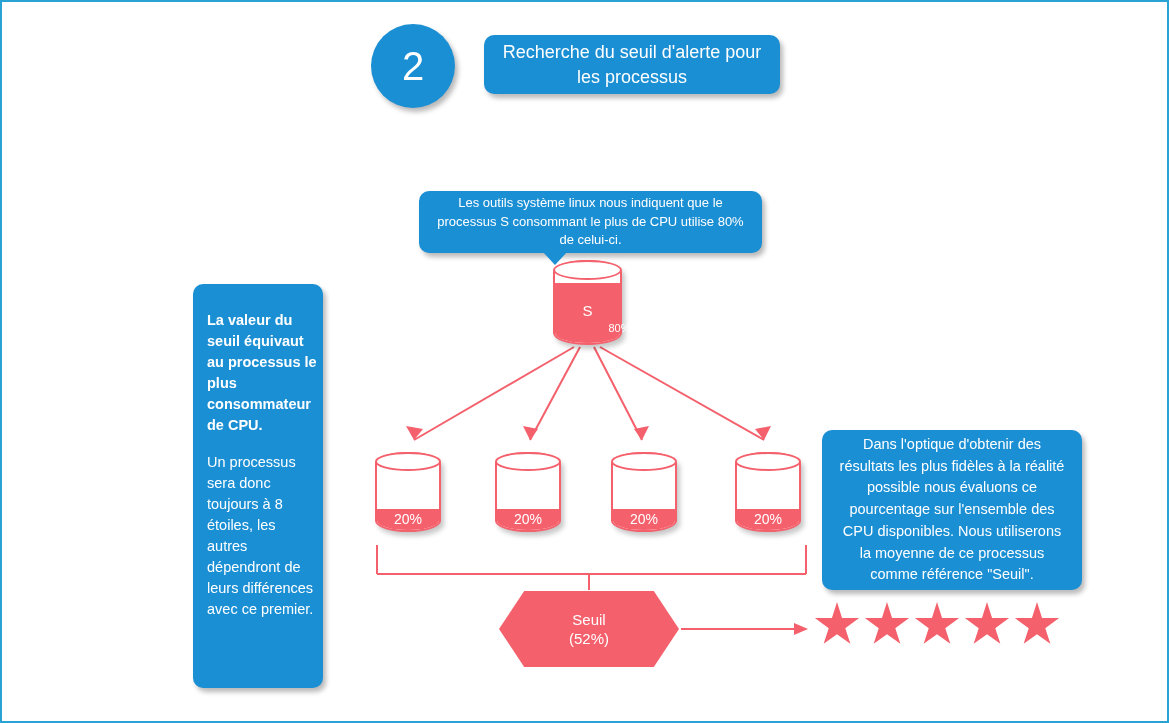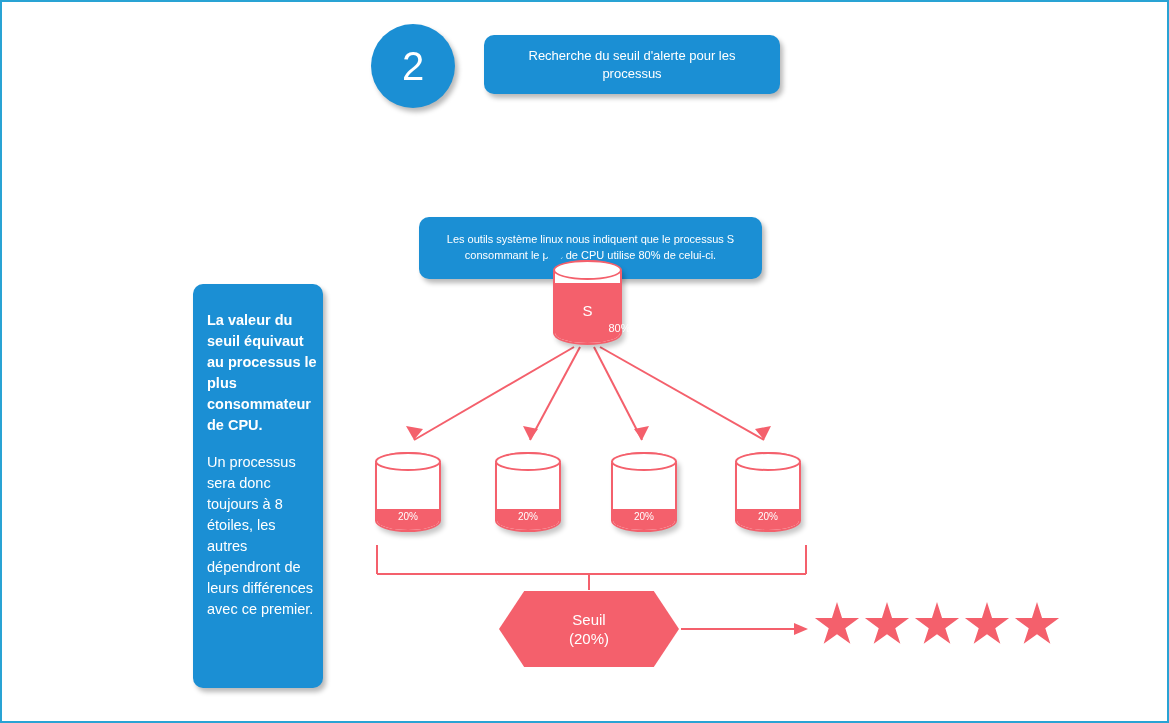--- a/index.html
+++ b/index.html
@@ -44,31 +44,30 @@
     color: #ffffff;
     display: flex;
     align-items: center;
     justify-content: center;
     text-align: center;
     box-sizing: border-box;
   }
   #title-box {
     left: 482px; top: 33px;
     width: 296px; height: 59px;
-    font-size: 13px;
+    font-size: 18px;
     padding: 4px 14px;
     line-height: 1.35;
   }
   #callout-top {
     left: 417px; top: 189px;
     width: 343px; height: 62px;
-    font-size: 11px;
+    font-size: 13px;
     padding: 4px 12px;
     line-height: 1.45;
-    margin-top: 26px;
   }
   
   #callout-top-tail {
     left: 540px; top: 249px;
     width: 0; height: 0;
     border-left: 13px solid transparent;
     border-right: 13px solid transparent;
     border-top: 14px solid #1b8fd4;
   }
   #callout-right {
@@ -130,21 +129,21 @@
     width: 100%;
     text-align: center;
     color: #ffffff;
     font-size: 15px;
   }
   .cyl .pct {
     position: absolute;
     width: 100%;
     text-align: center;
     color: #ffffff;
-    font-size: 10px;
+    font-size: 14px;
   }
 
   
   #cyl-main { left: 551px; top: 258px; width: 69px; height: 85px; }
   #cyl-main .fill { height: 60px; }
   #cyl-main .top-ellipse { height: 20px; }
   #cyl-main .label { top: 42px; }
   #cyl-main .pct { top: 62px; font-size: 11px; margin-left: 32px; }
 
   .cyl-small { width: 66px; height: 80px; }
@@ -233,20 +232,23 @@
   <div class="abs blue-box" id="callout-top">
     <span>Les outils système linux nous indiquent que le processus S consommant le plus de CPU utilise 80% de celui-ci.</span>
   </div>
   <div class="abs" id="callout-top-tail"></div>
 
   <div class="abs blue-box" id="callout-left">
     <p class="para-bold">La valeur du seuil équivaut au processus le plus consommateur de CPU.</p>
     <p class="para">Un processus sera donc toujours à 8 étoiles, les autres dépendront de leurs différences avec ce premier.</p>
   </div>
 
+  <div class="abs blue-box" id="callout-right">
+    <span>Dans l'optique d'obtenir des résultats les plus fidèles à la réalité possible nous évaluons ce pourcentage sur l'ensemble des CPU disponibles. Nous utiliserons la moyenne de ce processus comme référence "Seuil".</span>
+  </div>
 
   <div class="cyl" id="cyl-main">
     <div class="body">
       <div class="fill"></div>
     </div>
     <div class="top-ellipse"></div>
     <div class="label">S</div>
     <div class="pct">80%</div>
   </div>
 
@@ -277,21 +279,21 @@
   <div class="cyl cyl-small" id="cyl-4">
     <div class="body">
       <div class="fill"></div>
     </div>
     <div class="top-ellipse"></div>
     <div class="pct">20%</div>
   </div>
 
   <div class="abs" id="hexagon">
     <div>Seuil</div>
-    <div>(20%)</div>
+    <div>(52%)</div>
   </div>
 
   <div class="abs" id="stars">
     <div class="star"></div>
     <div class="star"></div>
     <div class="star"></div>
     <div class="star"></div>
     <div class="star"></div>
   </div>
 

